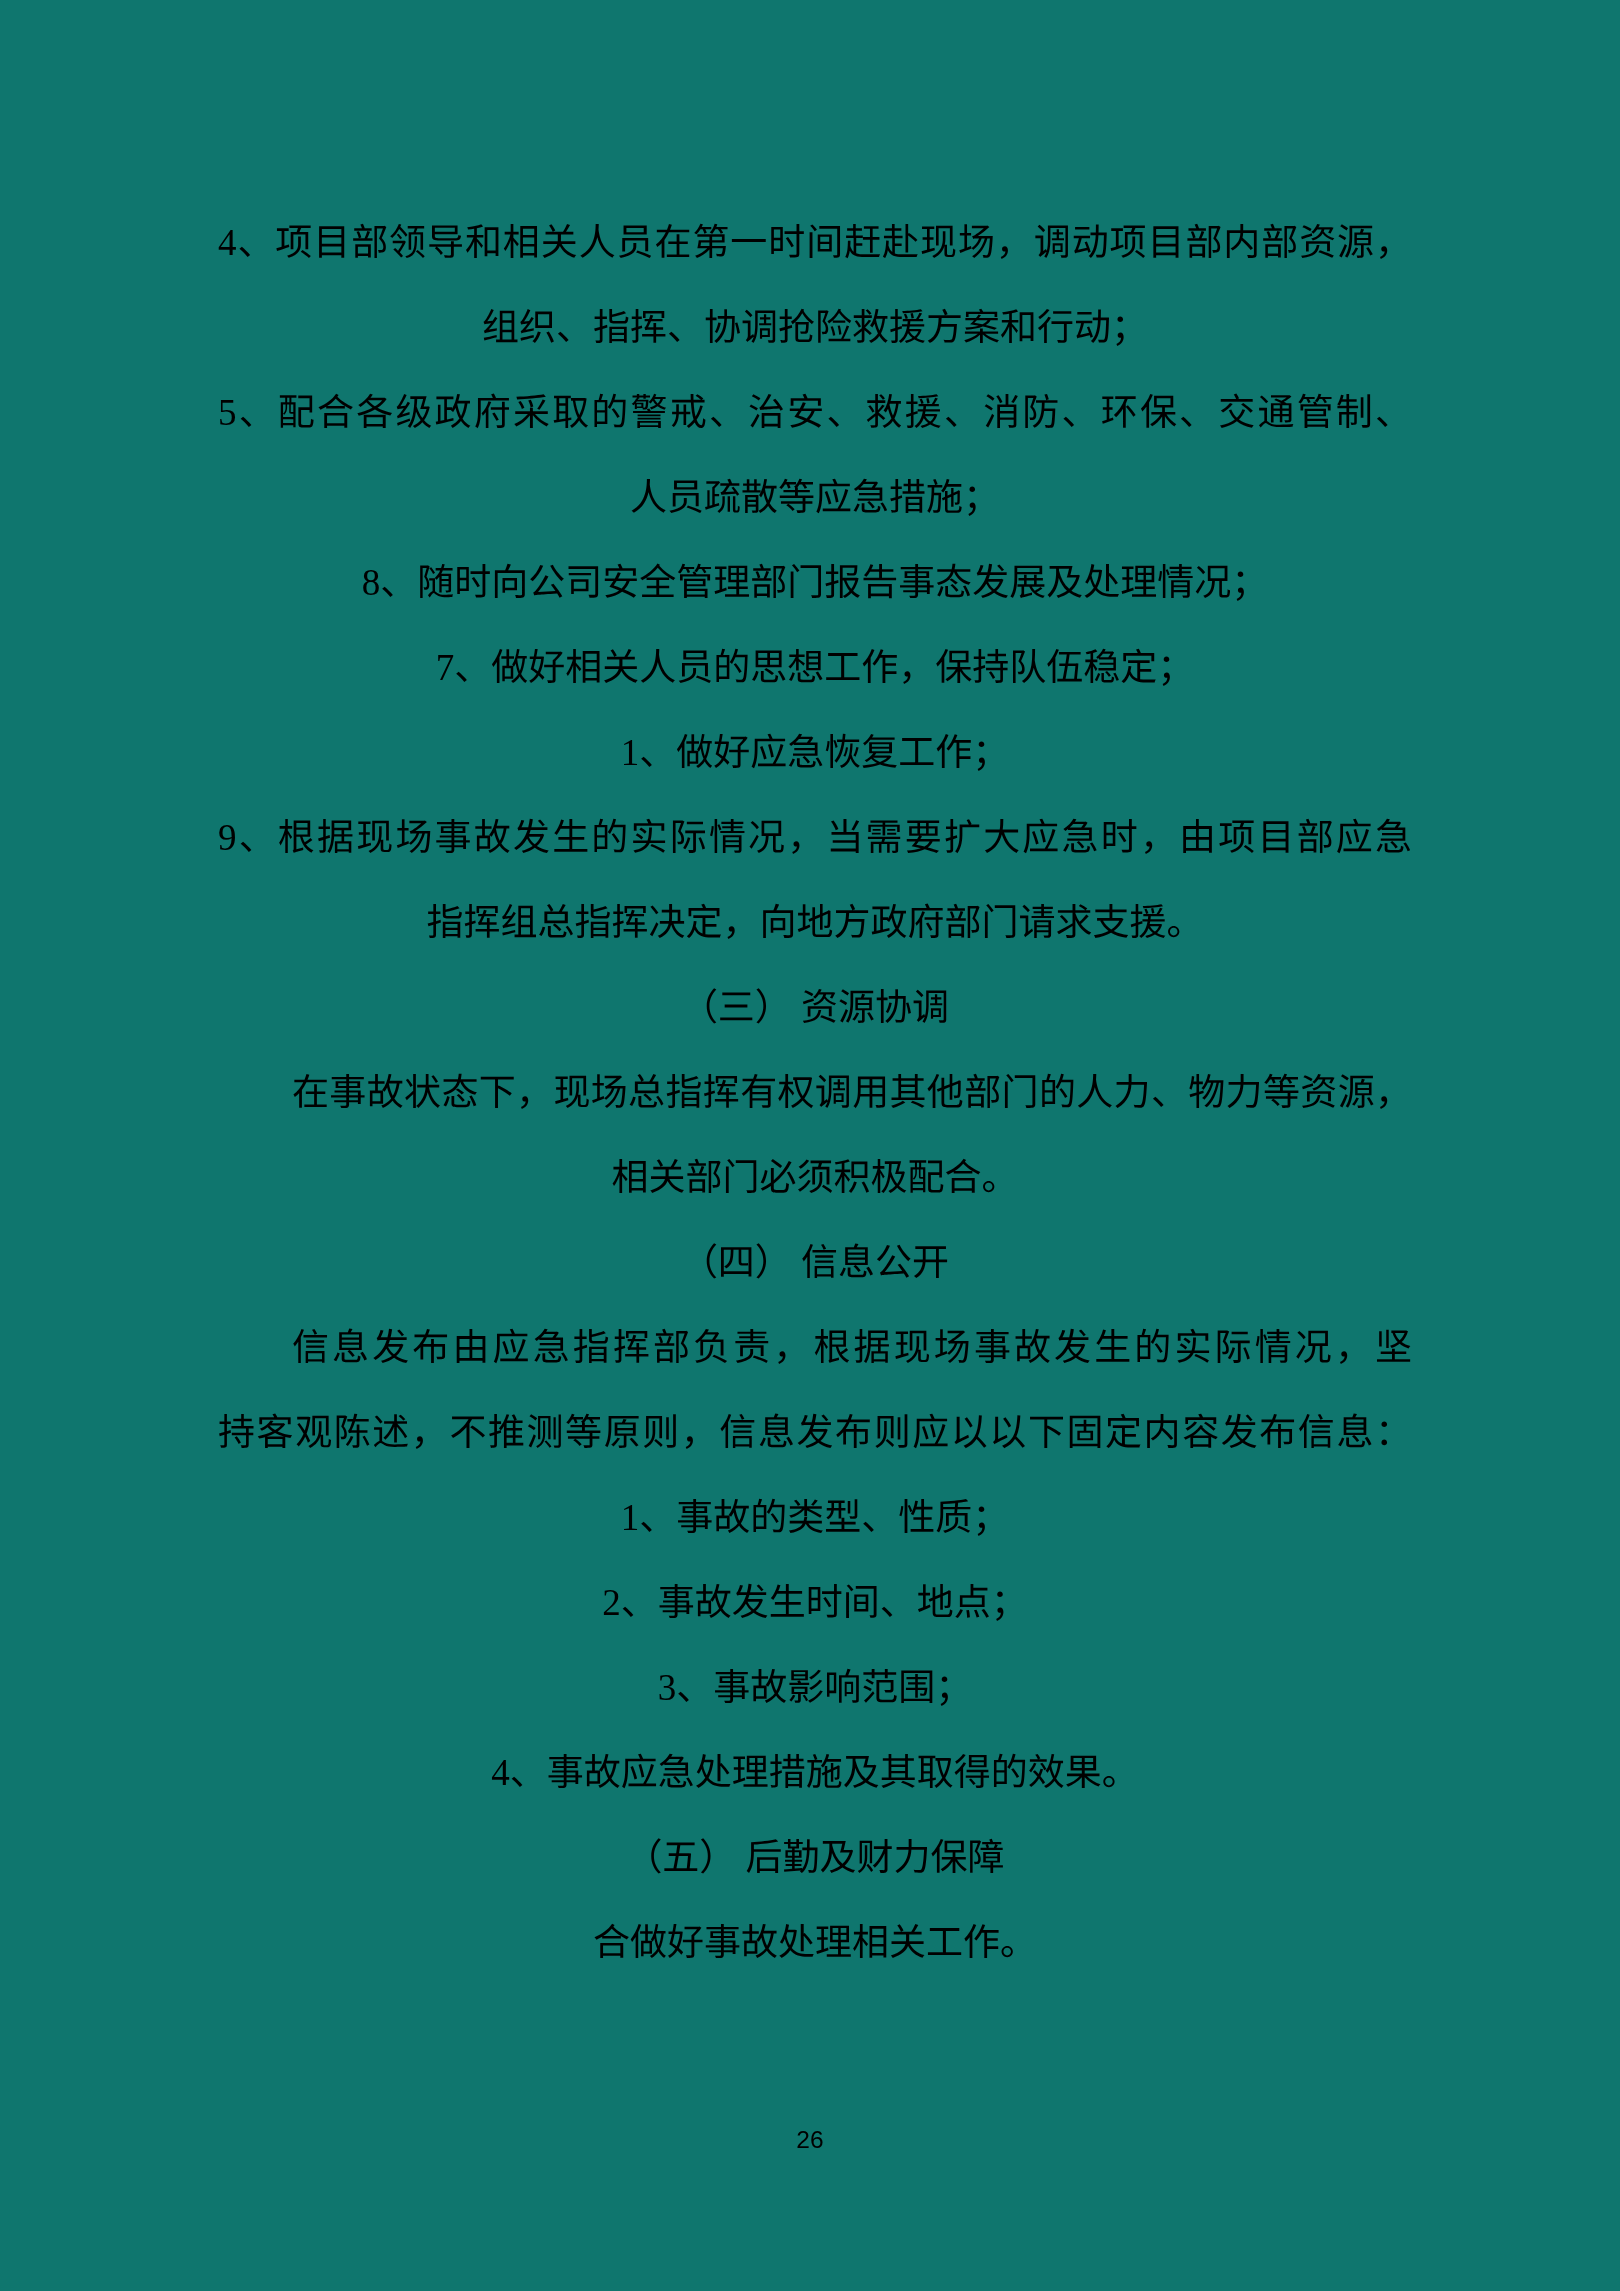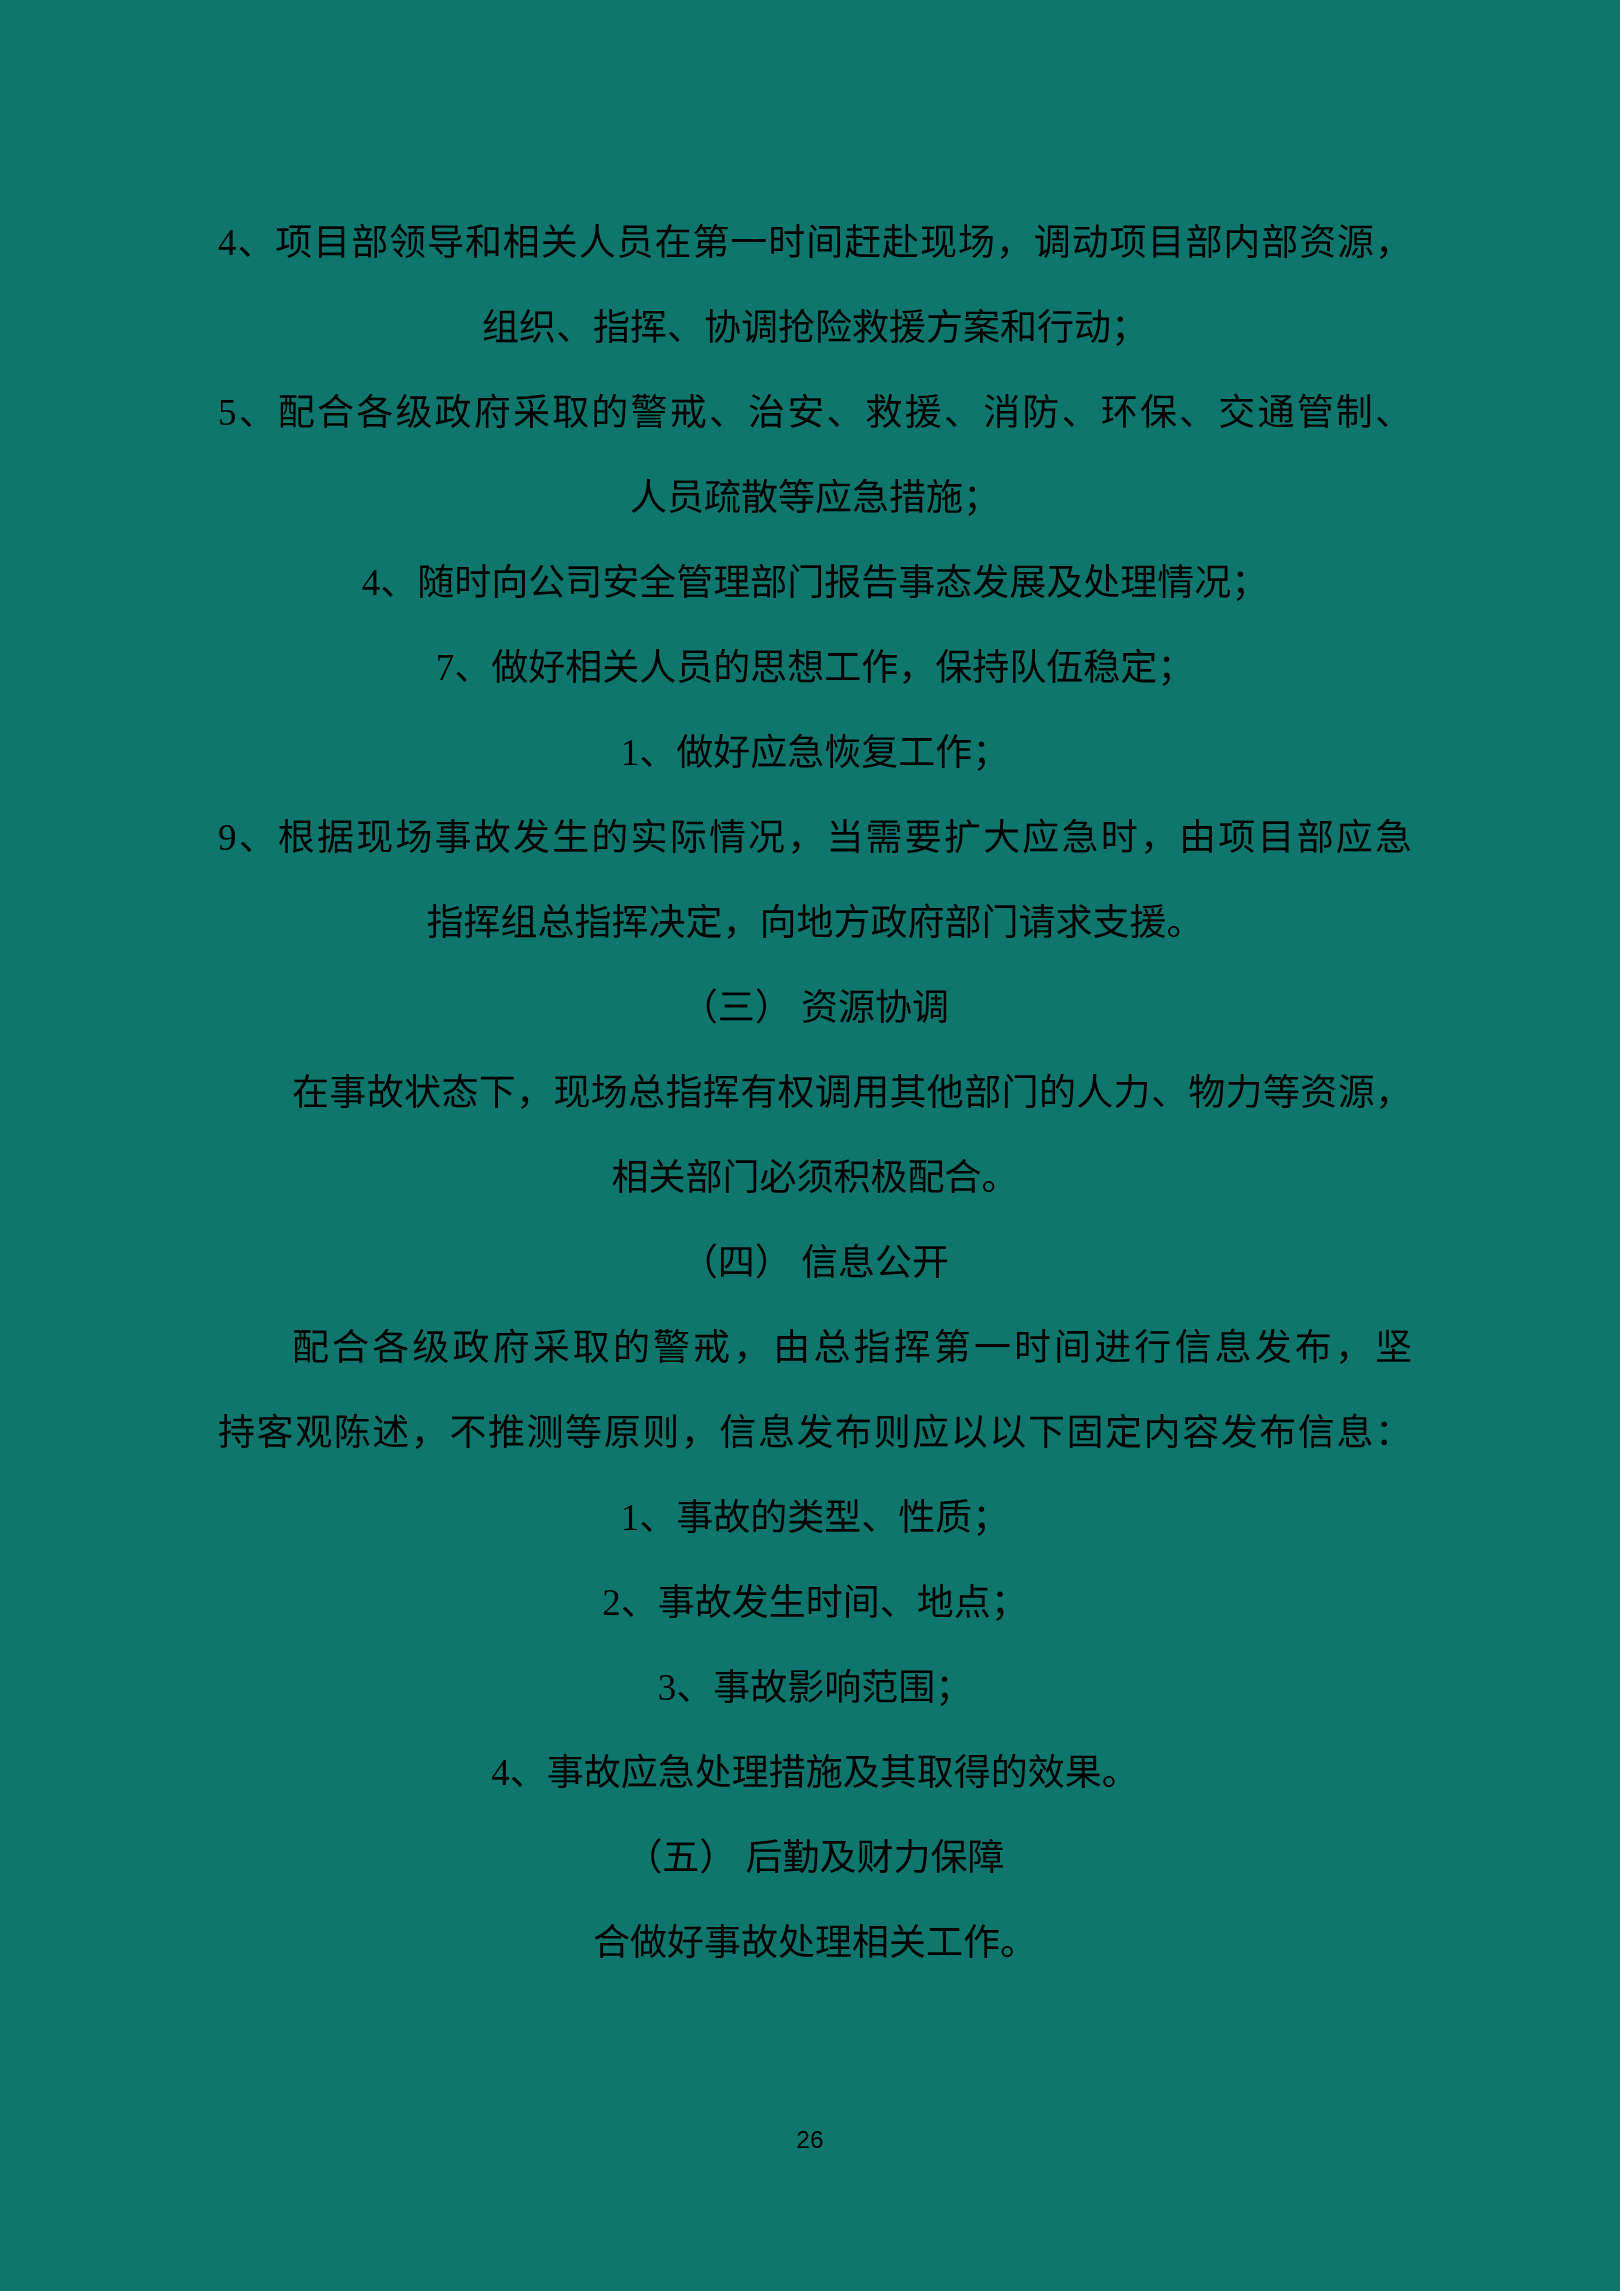--- a/index.html
+++ b/index.html
@@ -54,30 +54,30 @@
 </head>
 <body>
 
 <div class="page">
   <div class="content">
 
   <div class="line justify">4、项目部领导和相关人员在第一时间赶赴现场，调动项目部内部资源，</div>
       <div class="line">组织、指挥、协调抢险救援方案和行动；</div>
       <div class="line justify">5、配合各级政府采取的警戒、治安、救援、消防、环保、交通管制、</div>
       <div class="line">人员疏散等应急措施；</div>
-      <div class="line">4、随时向公司安全管理部门报告事态发展及处理情况；</div>
+      <div class="line">8、随时向公司安全管理部门报告事态发展及处理情况；</div>
       <div class="line">7、做好相关人员的思想工作，保持队伍稳定；</div>
       <div class="line">1、做好应急恢复工作；</div>
       <div class="line justify">9、根据现场事故发生的实际情况，当需要扩大应急时，由项目部应急</div>
       <div class="line">指挥组总指挥决定，向地方政府部门请求支援。</div>
       <div class="line">（三） 资源协调</div>
       <div class="line justify indent">在事故状态下，现场总指挥有权调用其他部门的人力、物力等资源，</div>
       <div class="line">相关部门必须积极配合。</div>
       <div class="line">（四） 信息公开</div>
-      <div class="line justify indent">配合各级政府采取的警戒，由总指挥第一时间进行信息发布，坚</div>
+      <div class="line justify indent">信息发布由应急指挥部负责，根据现场事故发生的实际情况，坚</div>
       <div class="line justify">持客观陈述，不推测等原则，信息发布则应以以下固定内容发布信息：</div>
       <div class="line">1、事故的类型、性质；</div>
       <div class="line">2、事故发生时间、地点；</div>
       <div class="line">3、事故影响范围；</div>
       <div class="line">4、事故应急处理措施及其取得的效果。</div>
       <div class="line">（五） 后勤及财力保障</div>
       <div class="line">合做好事故处理相关工作。</div>
     </div>
   <div class="page-number">26</div>
 </div>

